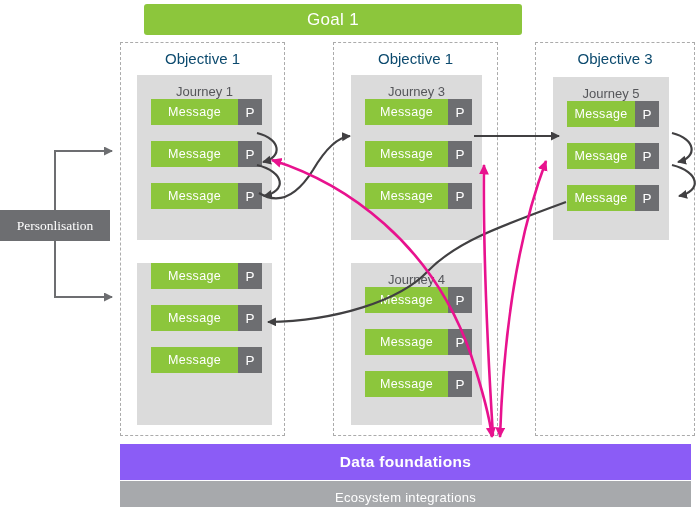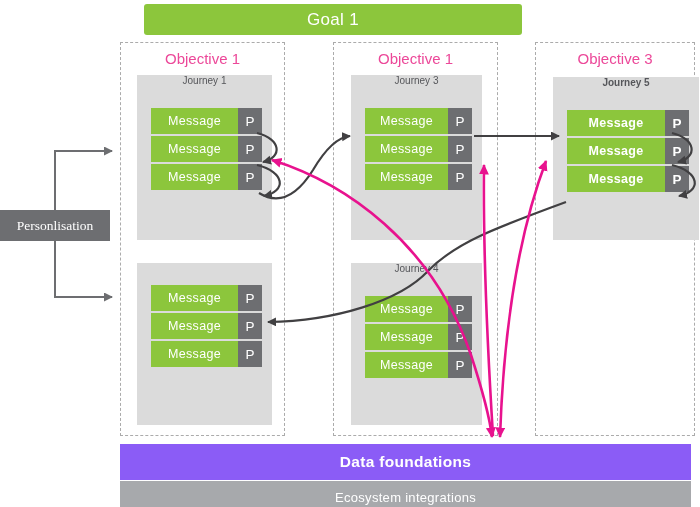--- a/index.html
+++ b/index.html
@@ -16,30 +16,30 @@
   .goal2{left:535px;width:159px;background:#1588C8;}
   .objective{
     position:absolute;top:42px;height:394px;border:1px dashed #ABABAB;background:#ffffff;
     box-sizing:border-box;
   }
   .obj1{left:120px;width:165px;}
   .obj2{left:333px;width:165px;}
   .obj3{left:535px;width:160px;}
   .obj-label{
     position:absolute;top:7px;left:0;right:0;text-align:center;
-    color:#ec4899;font-size:15px;
+    color:#0c4a6e;font-size:15px;
   }
   .journey{
     position:absolute;background:#DBDBDB;box-sizing:border-box;
   }
   .j-label{
-    text-align:center;color:#55565A;font-size:10px;
+    text-align:center;padding-top:9px;color:#55565A;font-size:13px;
   }
   .rows{
-    display:flex;flex-direction:column;gap:2px;margin-top:22px;
+    display:flex;flex-direction:column;gap:16px;
     padding-left:14px;padding-right:10px;
   }
   .row{display:flex;height:26px;}
   .msg{
     flex:1;background:#8CC63C;color:#ffffff;font-size:12.5px;
     display:flex;align-items:center;justify-content:center;letter-spacing:.3px;
   }
   .pblk{
     width:24px;background:#6D6E71;color:#ffffff;font-size:13.5px;
     display:flex;align-items:center;justify-content:center;
@@ -134,21 +134,21 @@
       <div class="row">
         <span class="msg">Message</span>
         <span class="pblk">P</span>
       </div>
     </div>
   </div>
 
   <div class="objective obj3">
     <div class="obj-label">Objective 3</div>
   </div>
-  <div class="journey" style="left:553px;top:77px;width:146px;height:163px;font-weight:bold;">
+  <div class="journey" style="left:553px;top:77px;width:116px;height:163px;">
     <div class="j-label">Journey 5</div>
     <div class="rows">
       <div class="row">
         <span class="msg">Message</span>
         <span class="pblk">P</span>
       </div>
       <div class="row">
         <span class="msg">Message</span>
         <span class="pblk">P</span>
       </div>

